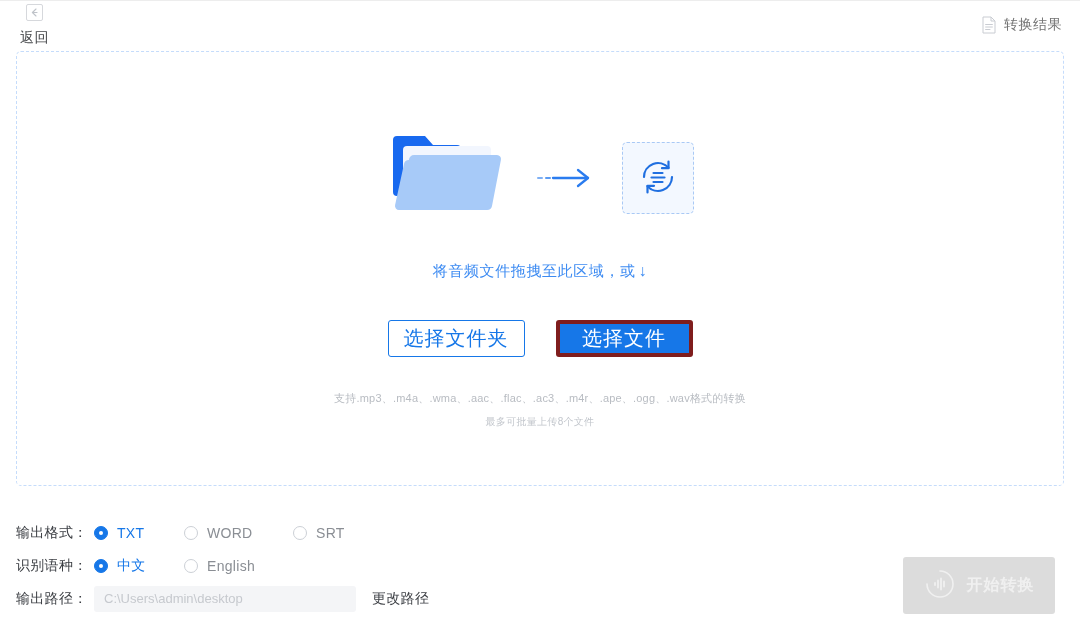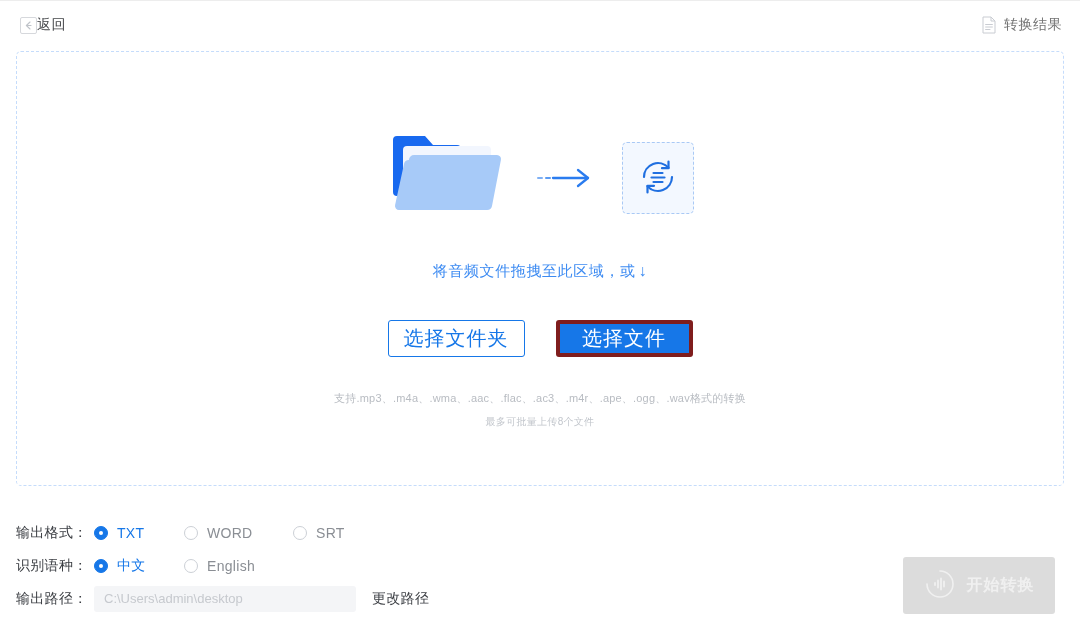--- a/index.html
+++ b/index.html
@@ -29,23 +29,24 @@
     height: 48px;
     display: flex;
     align-items: center;
     justify-content: space-between;
     padding: 0 18px 0 20px;
     box-sizing: border-box;
   }
   .back-btn {
     display: flex;
     align-items: center;
-    gap: 0;
+    gap: 8px;
     cursor: pointer;
     user-select: none;
+    flex-direction: column;
   }
   .back-icon {
     width: 17px;
     height: 17px;
     border: 1px solid #d6d8dc;
     border-radius: 2px;
     display: flex;
     align-items: center;
     justify-content: center;
     box-sizing: border-box;

